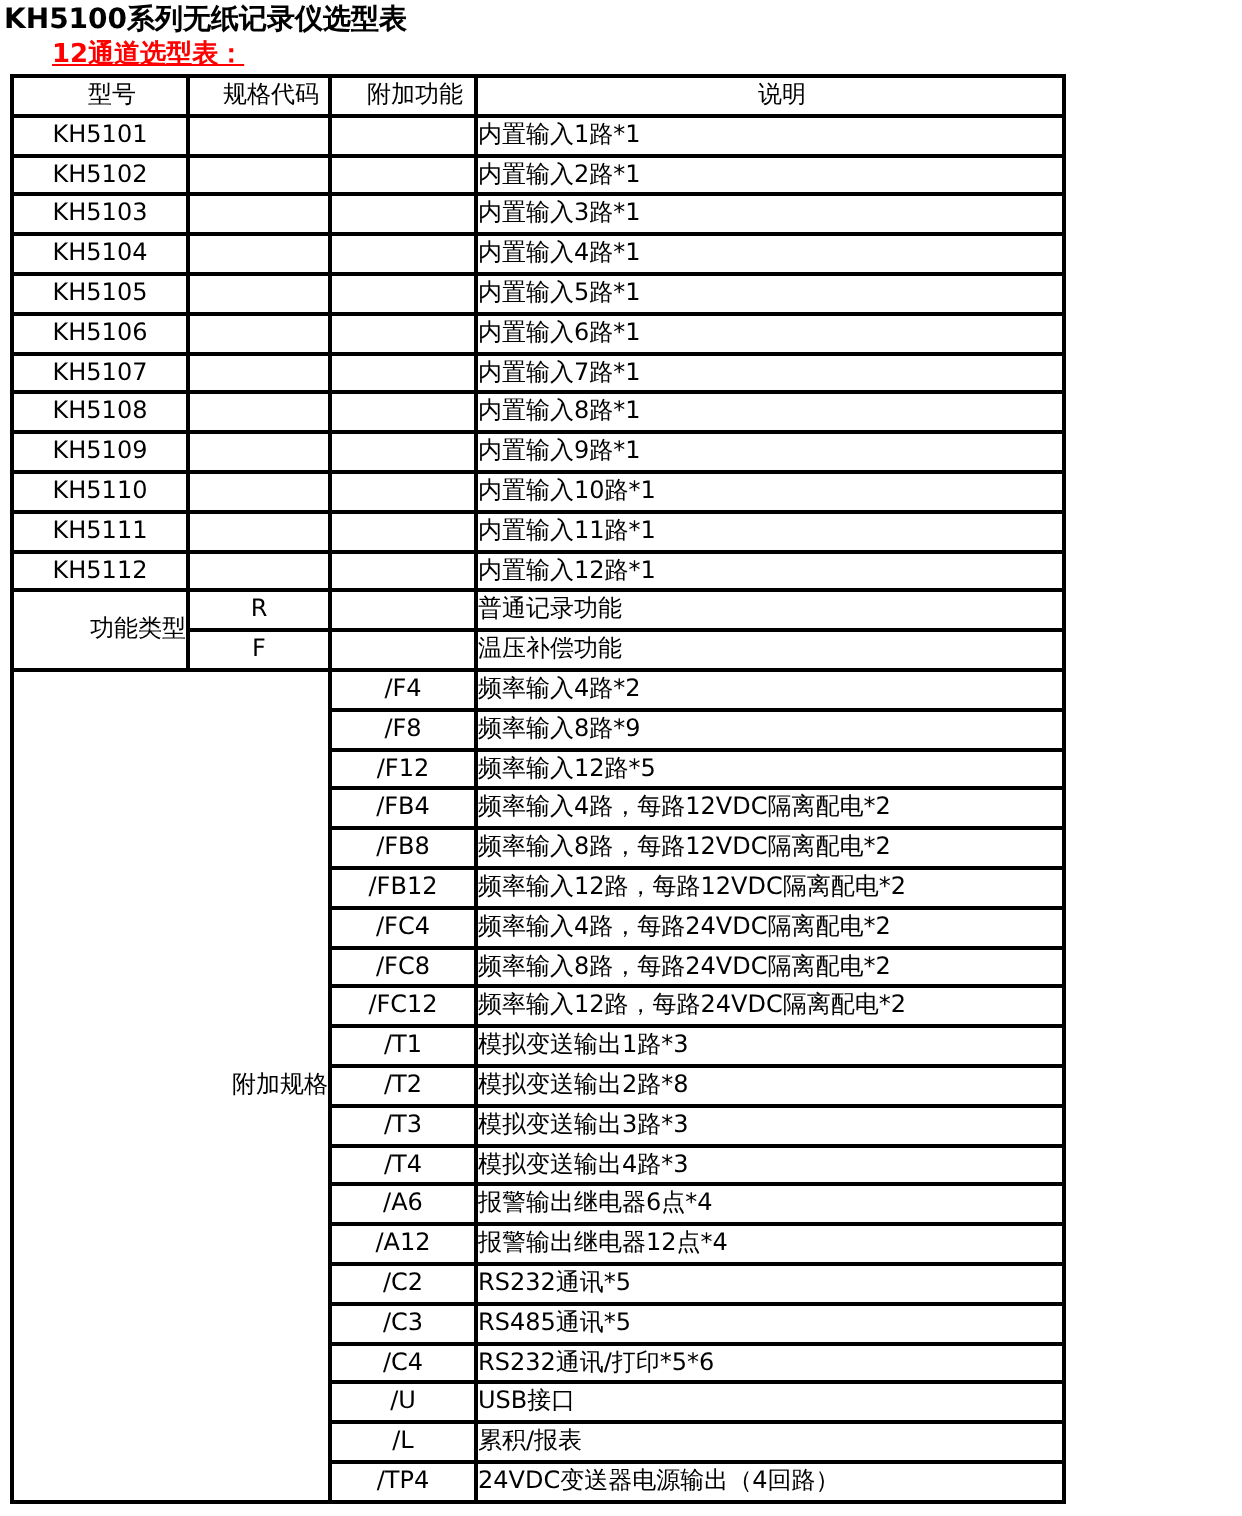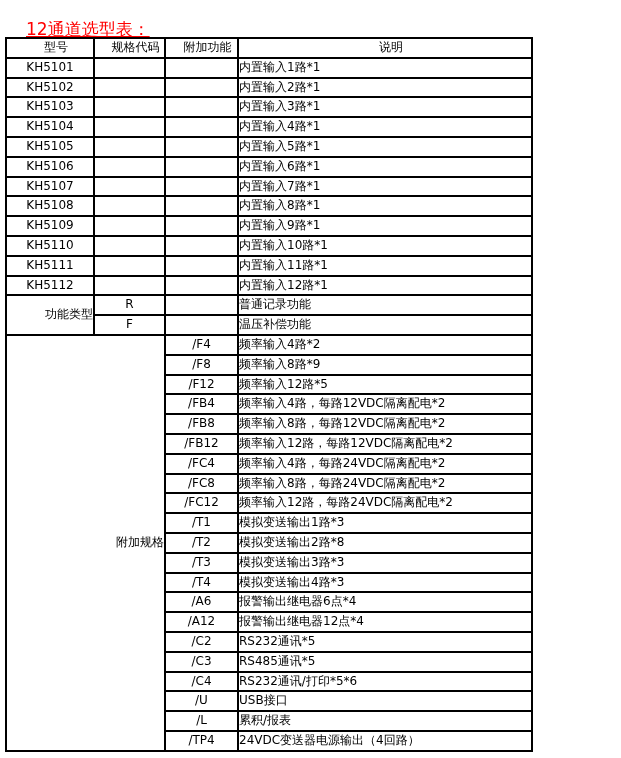--- a/index.html
+++ b/index.html
@@ -22,22 +22,22 @@
     left: 2px;
     top: 1px;
     font-size: 14px;
     font-weight: bold;
     white-space: nowrap;
   }
   .subtitle {
     position: absolute;
     left: 26px;
     top: 18px;
-    font-size: 17px;
-    font-weight: normal;
+    font-size: 13px;
+    font-weight: bold;
     color: #FF0000;
     text-decoration: underline;
     white-space: nowrap;
   }
   table.sel {
     position: absolute;
     left: 5px;
     top: 37px;
     border-collapse: collapse;
     table-layout: fixed;
@@ -56,20 +56,21 @@
   }
   table.sel th { text-align: center; padding-left: 12px; }
   td.c { text-align: center; }
   td.desc { text-align: left; padding-left: 2px; margin-top: 16px; }
   td.section-label { text-align: right; }
 </style>
 </head>
 <body>
 
 <div class="page">
+  <div class="title">KH5100系列无纸记录仪选型表</div>
   <div class="subtitle">12通道选型表：</div>
 
   <table class="sel">
     <colgroup>
       <col style="width:88px">
       <col style="width:71px">
       <col style="width:73px">
       <col style="width:294px">
     </colgroup>
     <thead>

